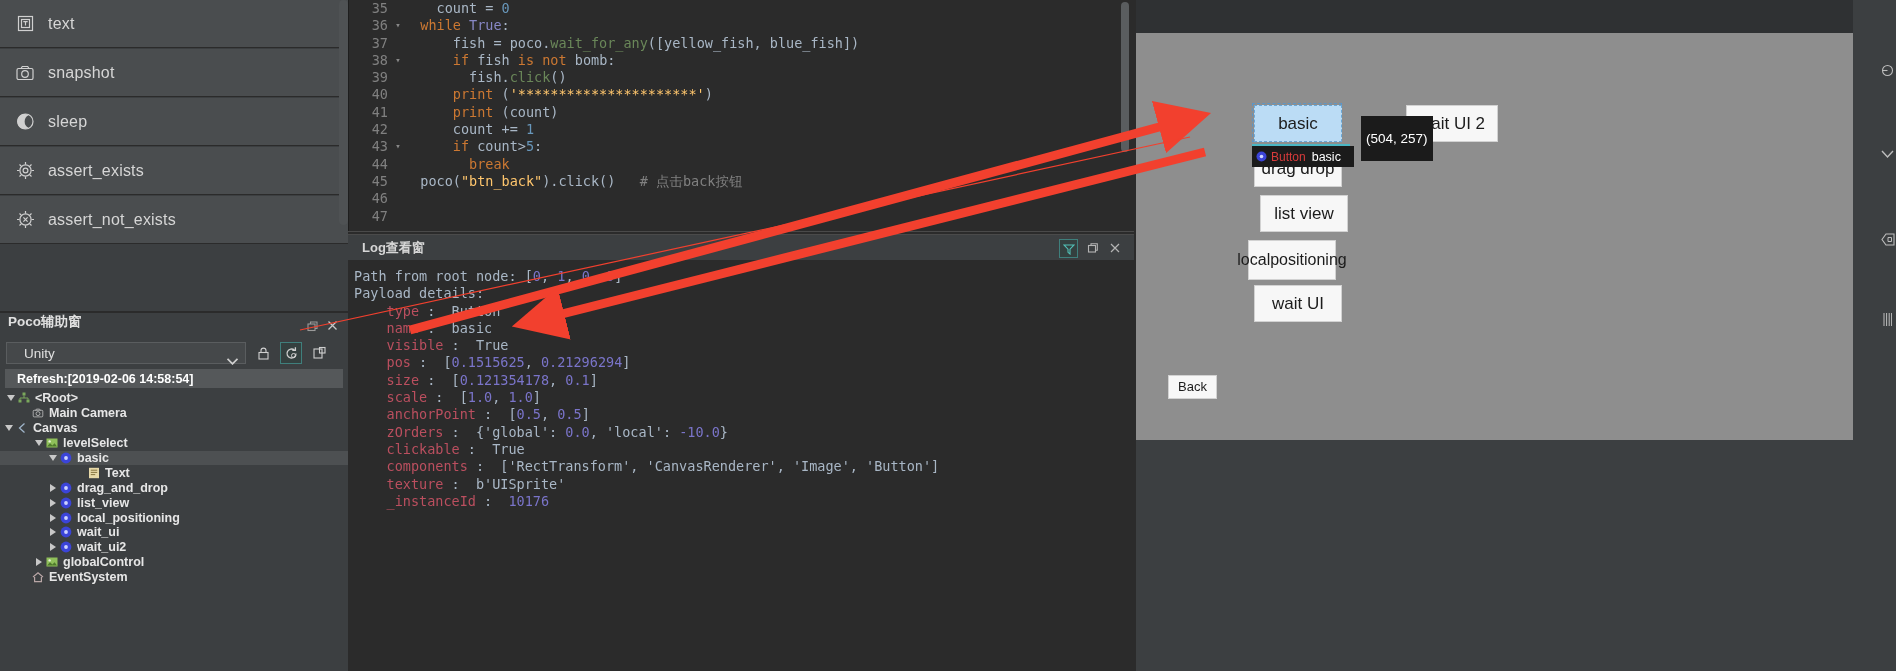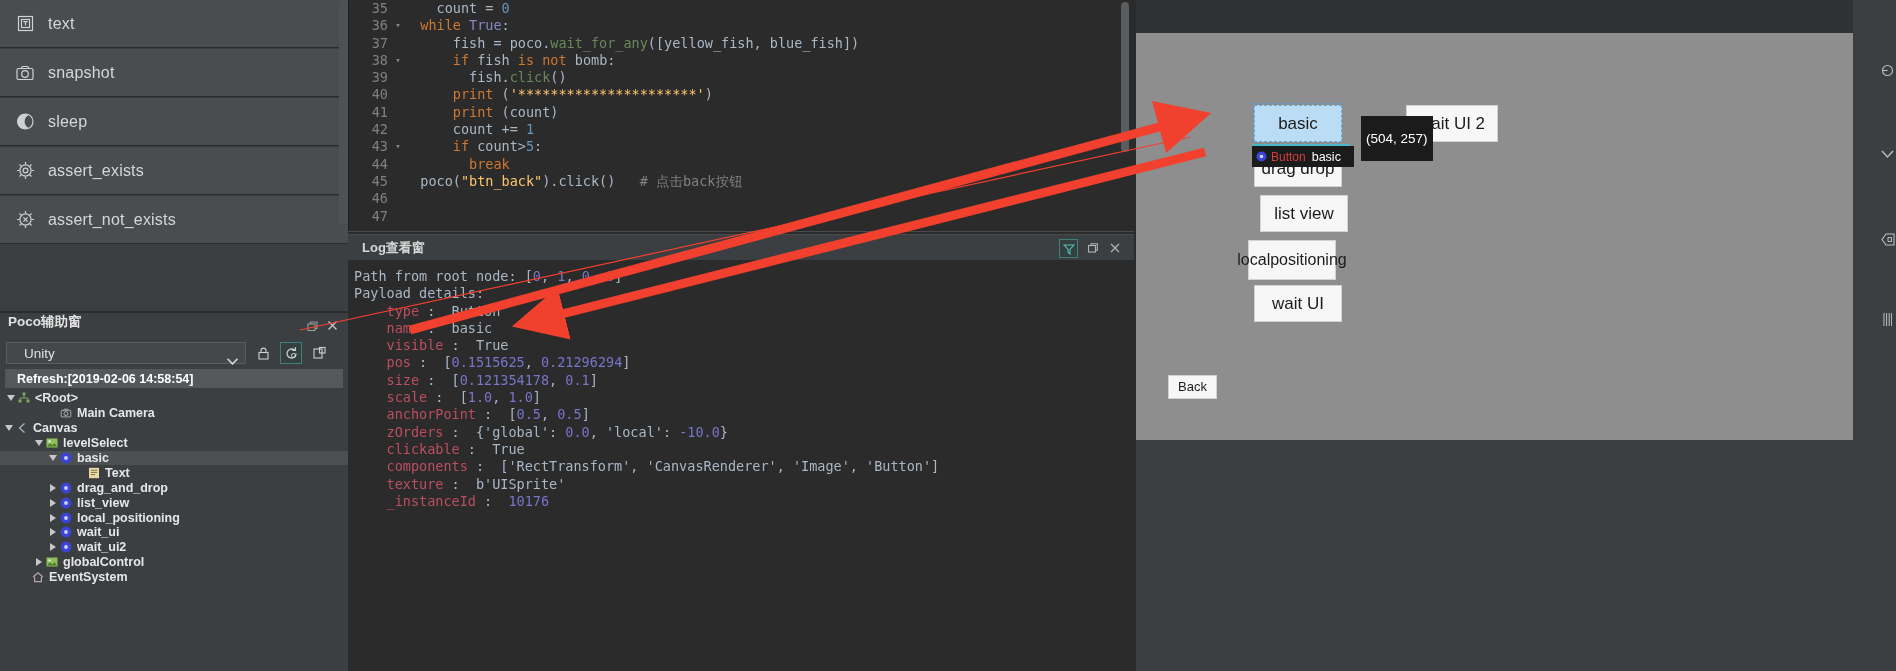--- a/index.html
+++ b/index.html
@@ -275,21 +275,21 @@
           <span class="tico">
             <svg width="12" height="12" viewBox="0 0 12 12">
               <rect x="4.5" y="0.5" width="3" height="3" fill="#7aa85c"></rect>
               <rect x="0.5" y="7.5" width="3" height="3" fill="#7aa85c"></rect>
               <rect x="8.5" y="7.5" width="3" height="3" fill="#7aa85c"></rect>
               <path d="M6 3.5v2.5M2 7.5V6h8v1.5" stroke="#7aa85c" fill="none"></path>
             </svg>
           </span>
           <span class="tlabel">&lt;Root&gt;</span>
         </div>
-        <div class="tnode" style="padding-left: 48px;">
+        <div class="tnode" style="padding-left: 20px;">
           <span class="tri"></span>
           <span class="tico">
             <svg width="20" height="18" viewBox="0 0 20 18">
               <rect x="2" y="4.5" width="16" height="11" rx="1.6" stroke="#d0d0d0" fill="none" stroke-width="1.2"></rect>
               <circle cx="10" cy="10" r="3.3" stroke="#d0d0d0" fill="none" stroke-width="1.2"></circle>
               <path d="M6 4.5l1.3-2h5.4l1.3 2" stroke="#d0d0d0" fill="none" stroke-width="1.2"></path>
             </svg>
           </span>
           <span class="tlabel">Main Camera</span>
         </div>

